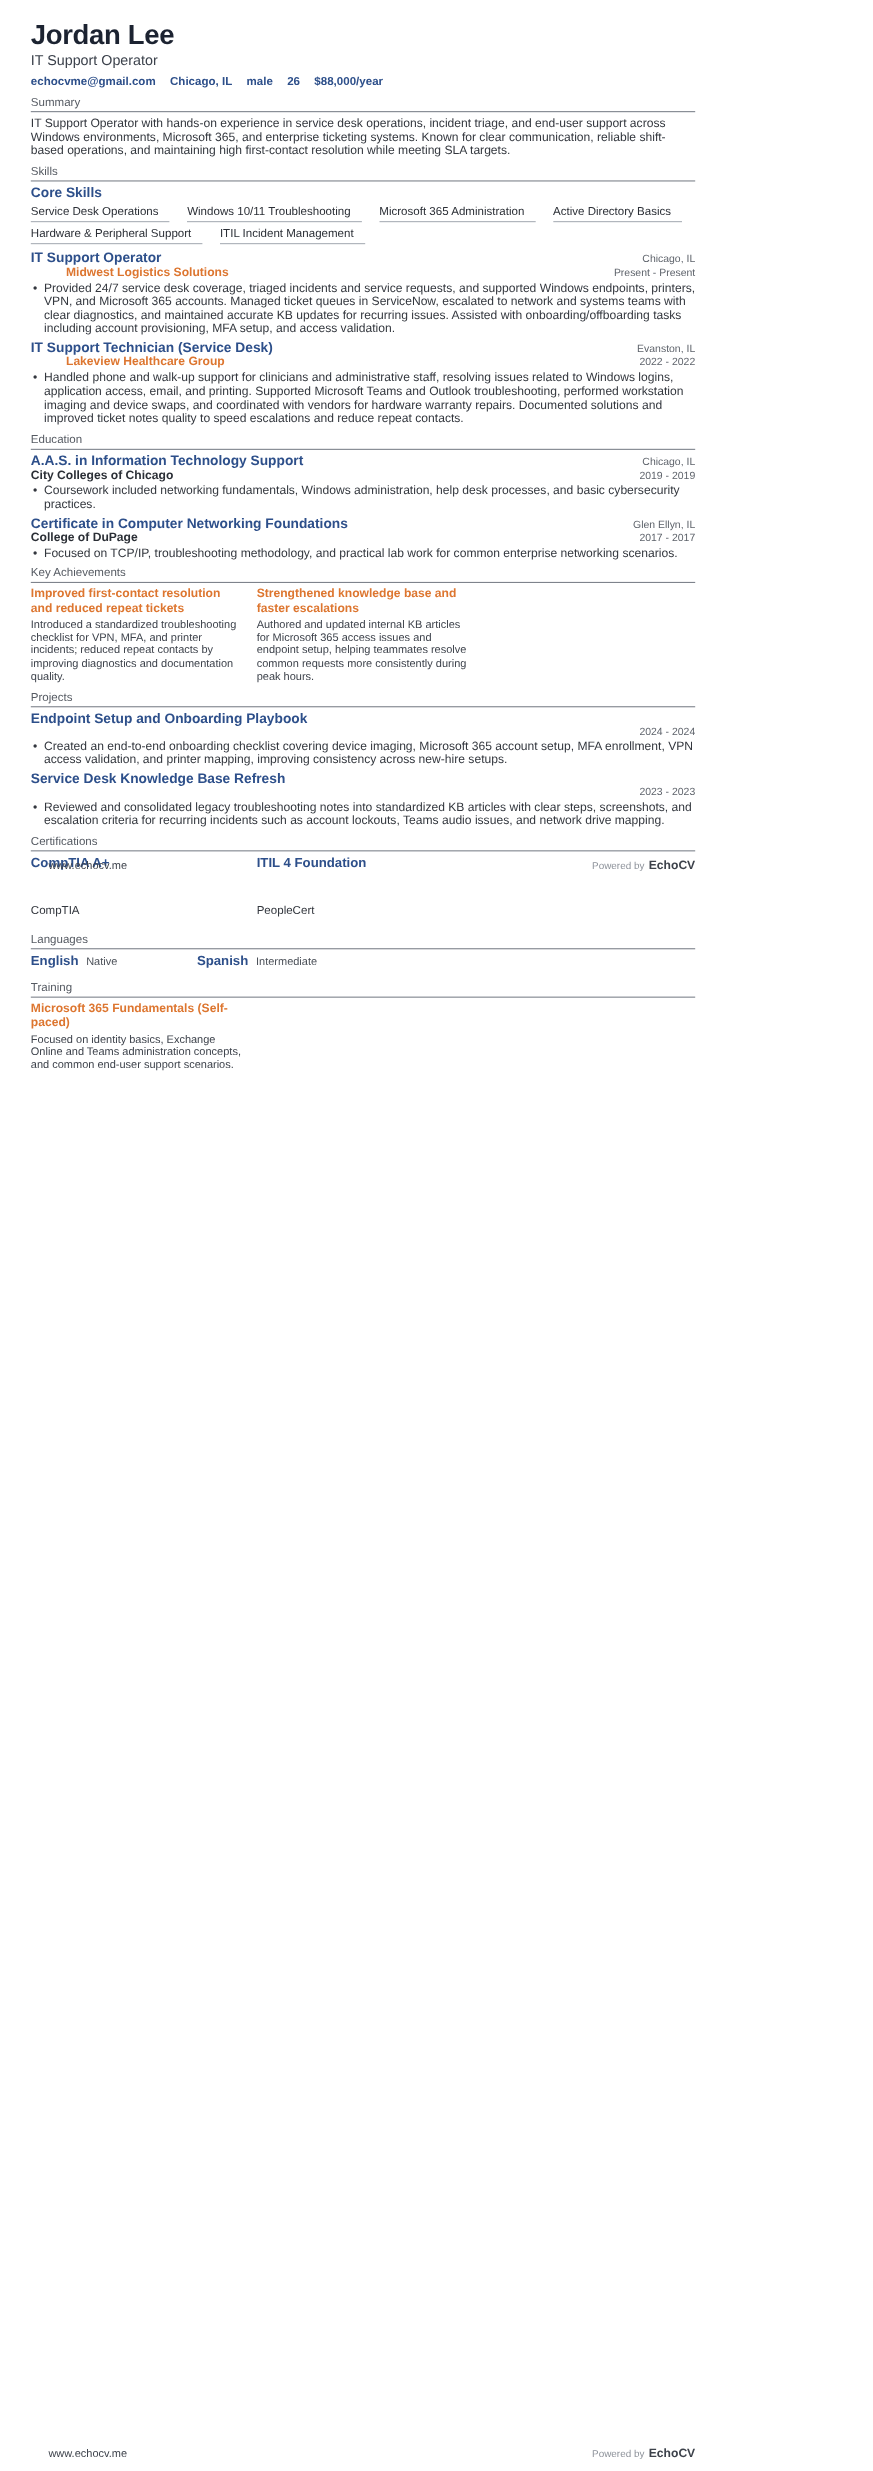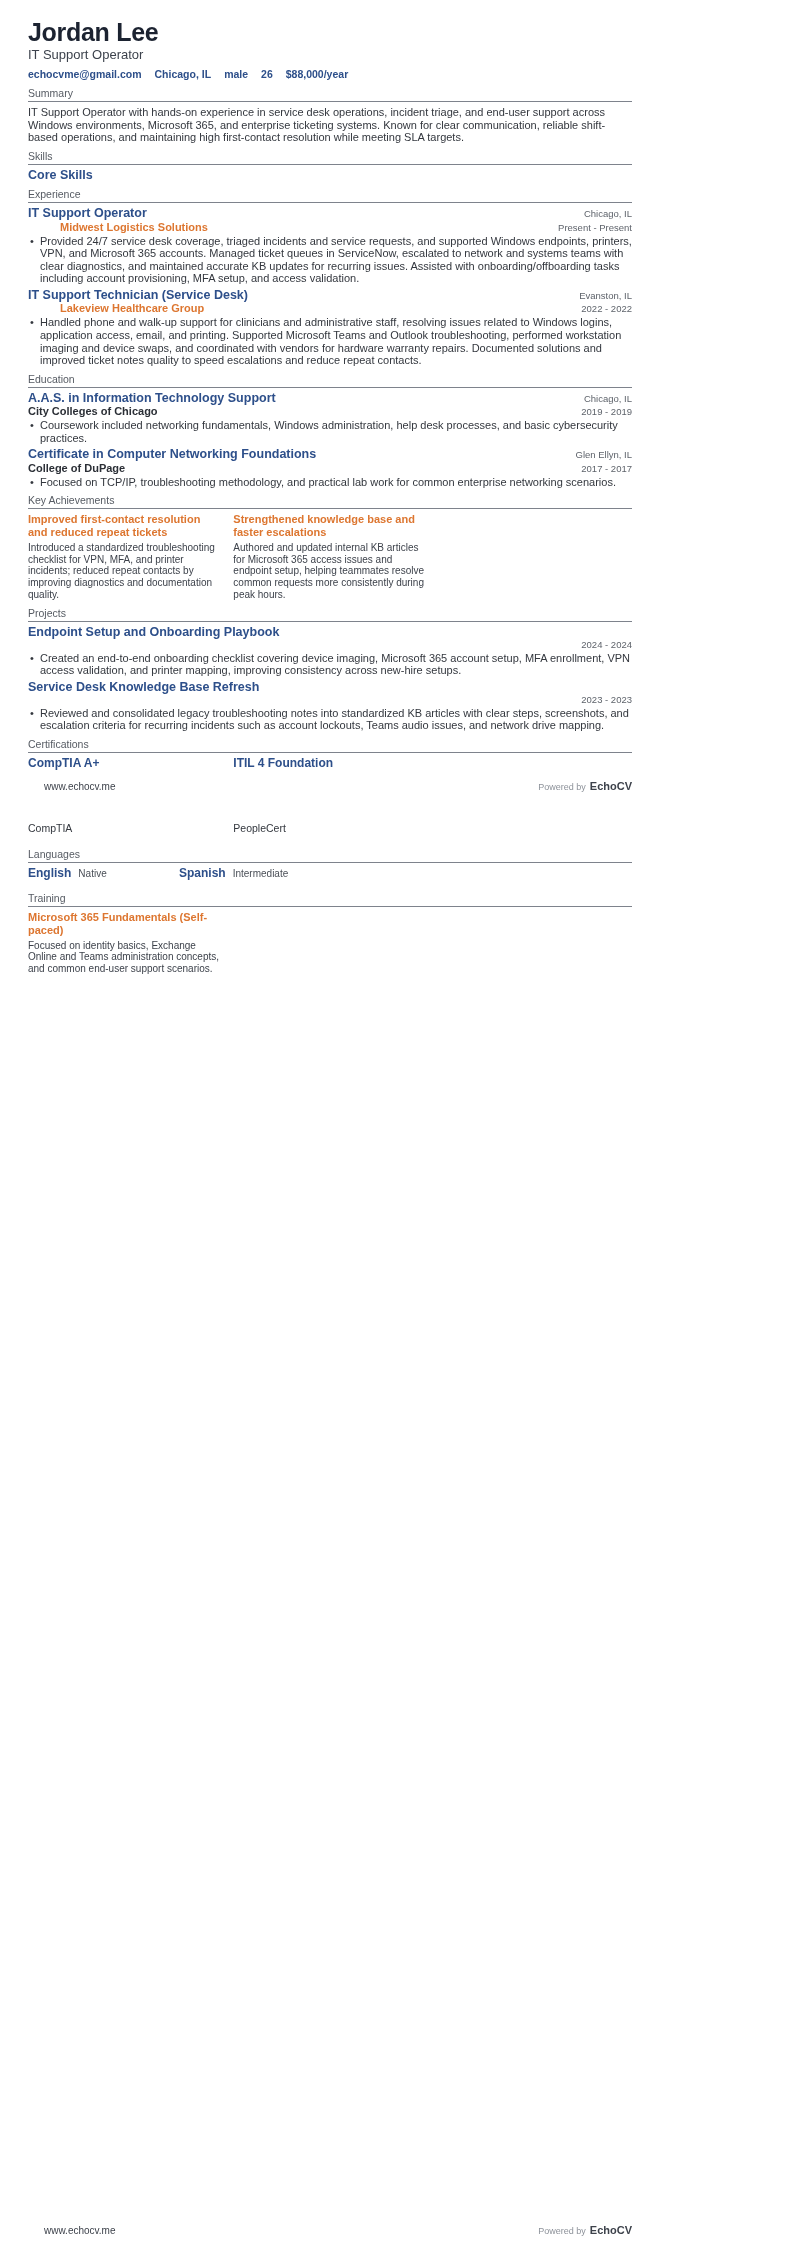--- a/index.html
+++ b/index.html
@@ -95,24 +95,31 @@
     </header>
 
     <section class="section">
       <div class="section-heading">Summary</div>
       <div class="body-text">IT Support Operator with hands-on experience in service desk operations, incident triage, and end-user support across Windows environments, Microsoft 365, and enterprise ticketing systems. Known for clear communication, reliable shift-based operations, and maintaining high first-contact resolution while meeting SLA targets.</div>
     </section>
 
     <section class="section">
       <div class="section-heading">Skills</div>
       <div class="skills-group-title">Core Skills</div>
-    </section>
-
-    <section class="section">
-      <div class="section-heading">Experience</div>
+      <div class="tags">
+        <span class="tag">Service Desk Operations</span>
+        <span class="tag">Windows 10/11 Troubleshooting</span>
+        <span class="tag">Microsoft 365 Administration</span>
+        <span class="tag">Active Directory Basics</span>
+        <span class="tag">Hardware &amp; Peripheral Support</span>
+        <span class="tag">ITIL Incident Management</span>
+      </div>
+    </section>
+
+    <section class="section">
 
       <div class="entry">
         <div class="row">
           <span class="entry-title">IT Support Operator</span>
           <span class="meta">Chicago, IL</span>
         </div>
         <div class="row sub">
           <span class="company">Midwest Logistics Solutions</span>
           <span class="meta">Present - Present</span>
         </div>

